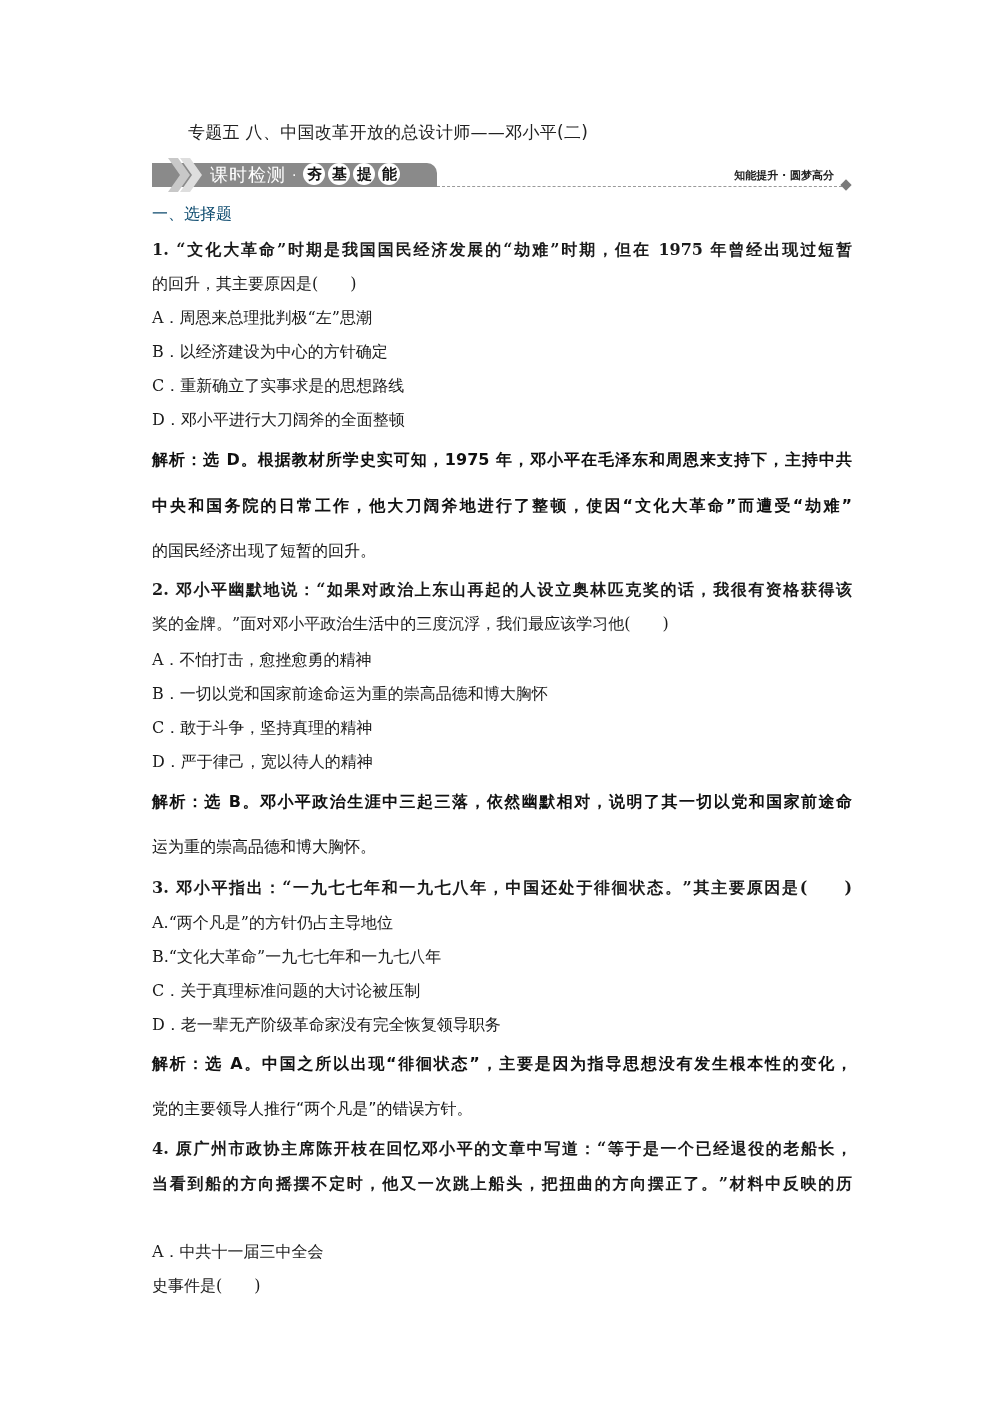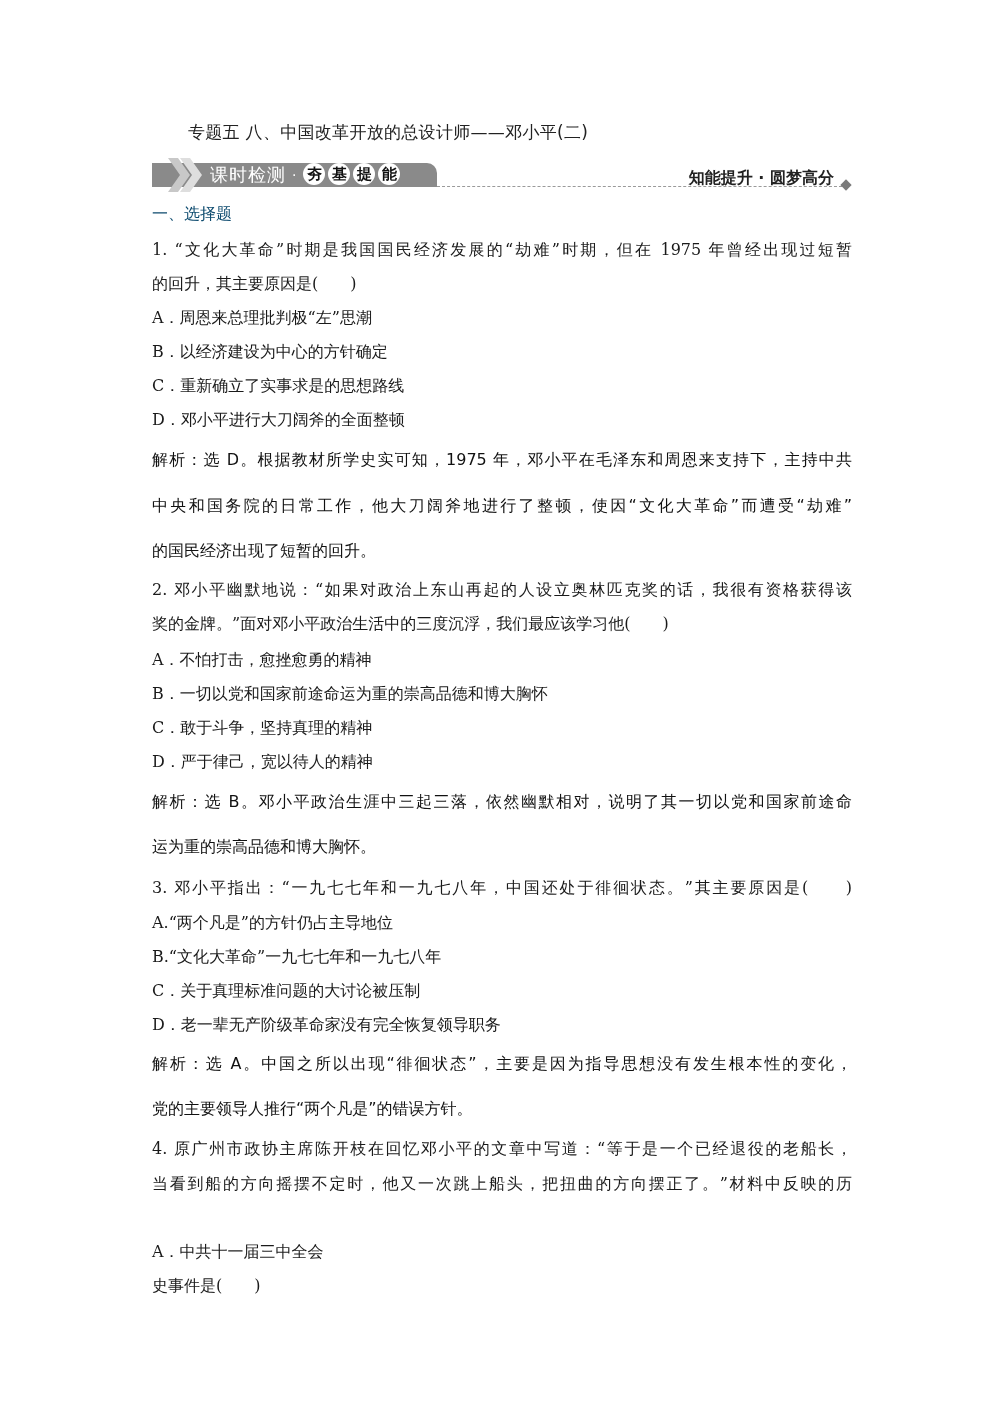--- a/index.html
+++ b/index.html
@@ -92,21 +92,21 @@
       position: absolute;
       left: 285px;
       right: 10px;
       top: 26px;
       border-top: 1px dashed #9a9a9a;
     }
     .banner-right {
       position: absolute;
       right: 18px;
       top: 8px;
-      font-size: 16px;
+      font-size: 11px;
       color: #222;
       font-family: "DejaVu Sans", "Liberation Sans", sans-serif;
       white-space: nowrap;
       font-weight: bold;
     }
     .banner-diamond {
       position: absolute;
       right: 2px;
       top: 21px;
       width: 8px;
@@ -126,20 +126,21 @@
       position: absolute;
       left: 0;
       width: 700px;
       font-size: 16px;
       white-space: nowrap;
       color: #1a1a1a;
     }
     .line.justify {
       text-align: justify;
       text-align-last: justify;
+      font-weight: bold;
     }
     .ans {
       font-family: "DejaVu Sans", "Liberation Sans", sans-serif;
       color: #111;
     }
   </style>
 </head>
 <body>
 
 <div class="page">

